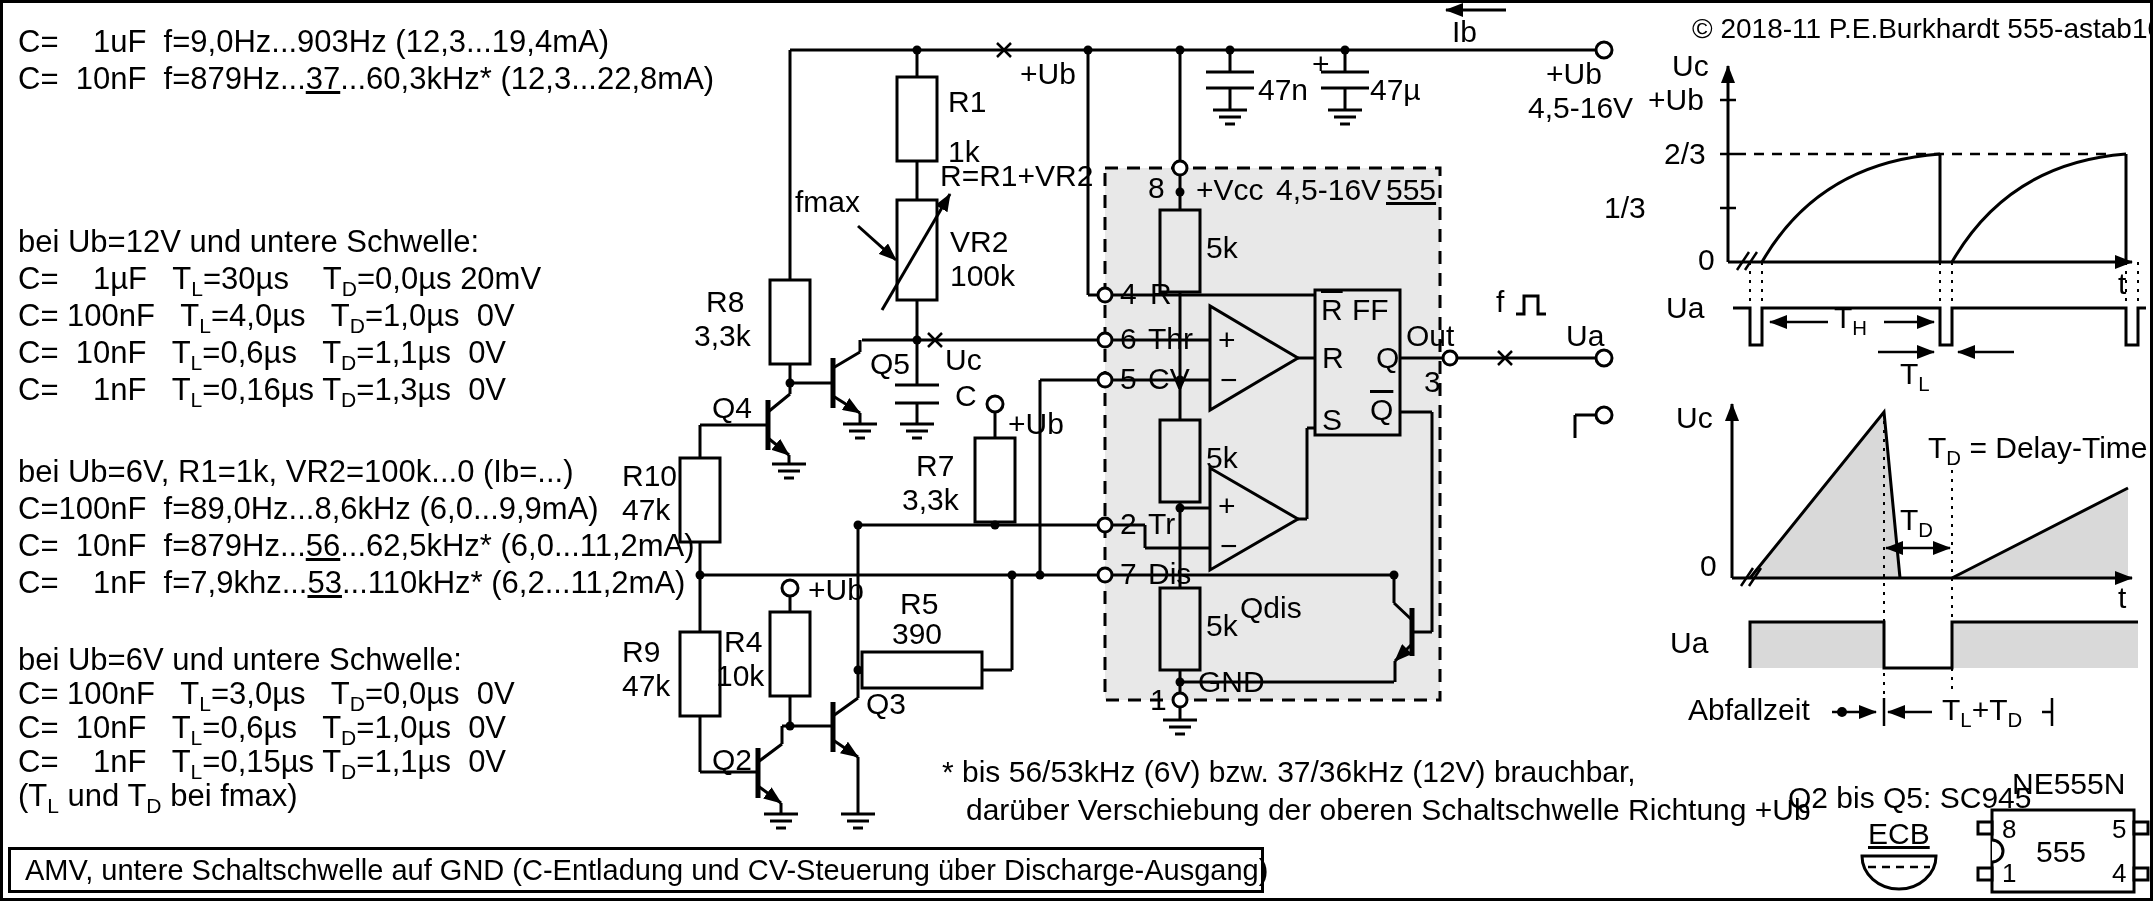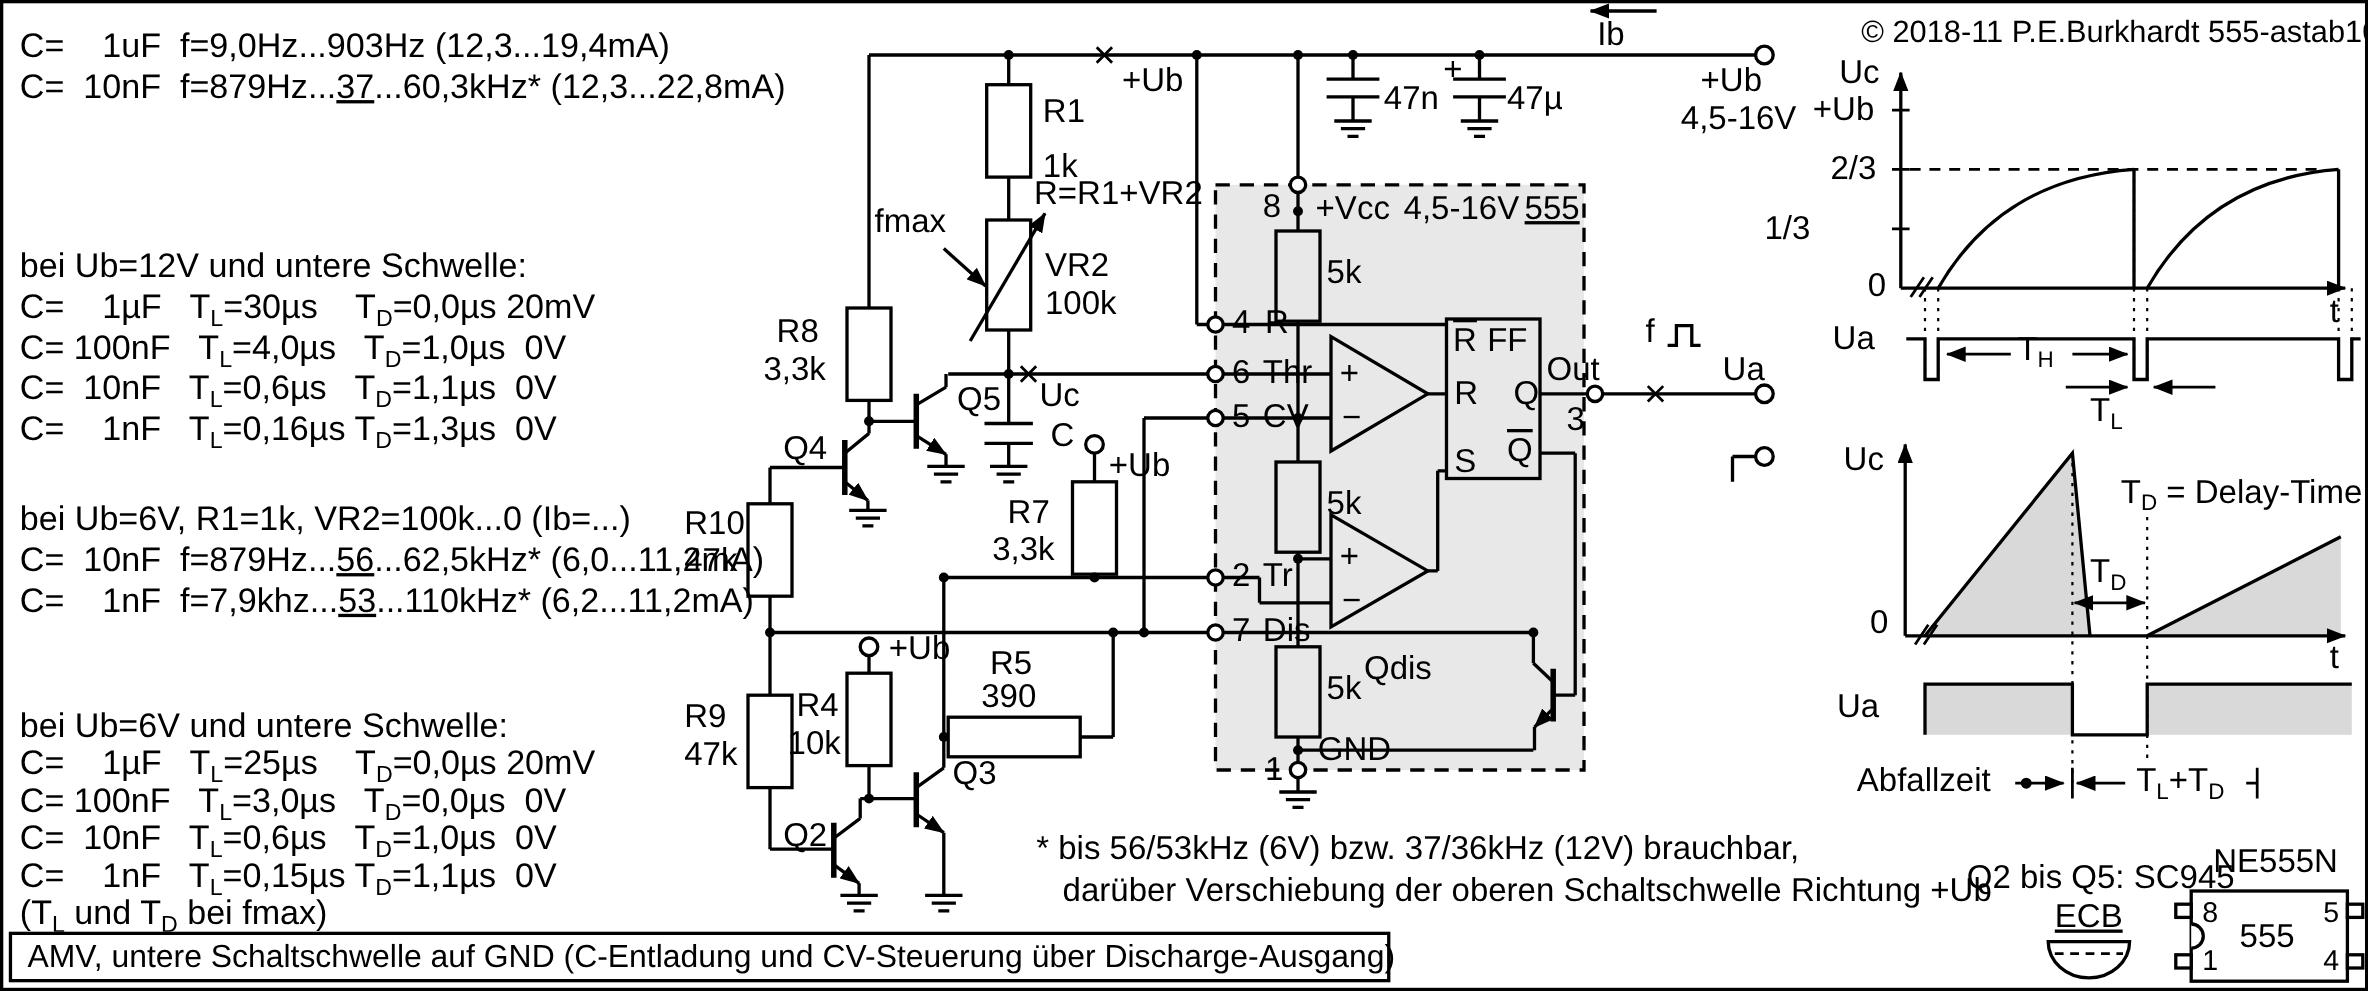--- a/index.html
+++ b/index.html
@@ -224,26 +224,26 @@
 </div>
 <div class="tbl" style="left:18px;top:224px">
   <div class="trow">bei Ub=12V und untere Schwelle:</div>
   <div class="trow">C=    1µF   T<sub>L</sub>=30µs    T<sub>D</sub>=0,0µs 20mV</div>
   <div class="trow">C= 100nF   T<sub>L</sub>=4,0µs   T<sub>D</sub>=1,0µs  0V</div>
   <div class="trow">C=  10nF   T<sub>L</sub>=0,6µs   T<sub>D</sub>=1,1µs  0V</div>
   <div class="trow">C=    1nF   T<sub>L</sub>=0,16µs T<sub>D</sub>=1,3µs  0V</div>
 </div>
 <div class="tbl" style="left:18px;top:454px">
   <div class="trow">bei Ub=6V, R1=1k, VR2=100k...0 (Ib=...)</div>
+  <div class="trow">C=100nF  f=89,0Hz...8,6kHz (6,0...9,9mA)</div>
   <div class="trow">C=  10nF  f=879Hz...<span class="ul">56</span>...62,5kHz* (6,0...11,2mA)</div>
   <div class="trow">C=    1nF  f=7,9khz...<span class="ul">53</span>...110kHz* (6,2...11,2mA)</div>
 </div>
 <div class="tbl compact" style="left:18px;top:642px">
   <div class="trow">bei Ub=6V und untere Schwelle:</div>
-  <div class="trow">C=    1µF   T<sub>L</sub>=25µs    T<sub>D</sub>=0,0µs 20mV</div>
   <div class="trow">C= 100nF   T<sub>L</sub>=3,0µs   T<sub>D</sub>=0,0µs  0V</div>
   <div class="trow">C=  10nF   T<sub>L</sub>=0,6µs   T<sub>D</sub>=1,0µs  0V</div>
   <div class="trow">C=    1nF   T<sub>L</sub>=0,15µs T<sub>D</sub>=1,1µs  0V</div>
   <div class="trow">(T<sub>L</sub> und T<sub>D</sub> bei fmax)</div>
 </div>
 
 <span class="t" style="left:1020px;top:58px">+Ub</span>
 <span class="t" style="left:948px;top:86px">R1</span>
 <span class="t" style="left:948px;top:136px">1k</span>
 <span class="t" style="left:940px;top:160px">R=R1+VR2</span>

